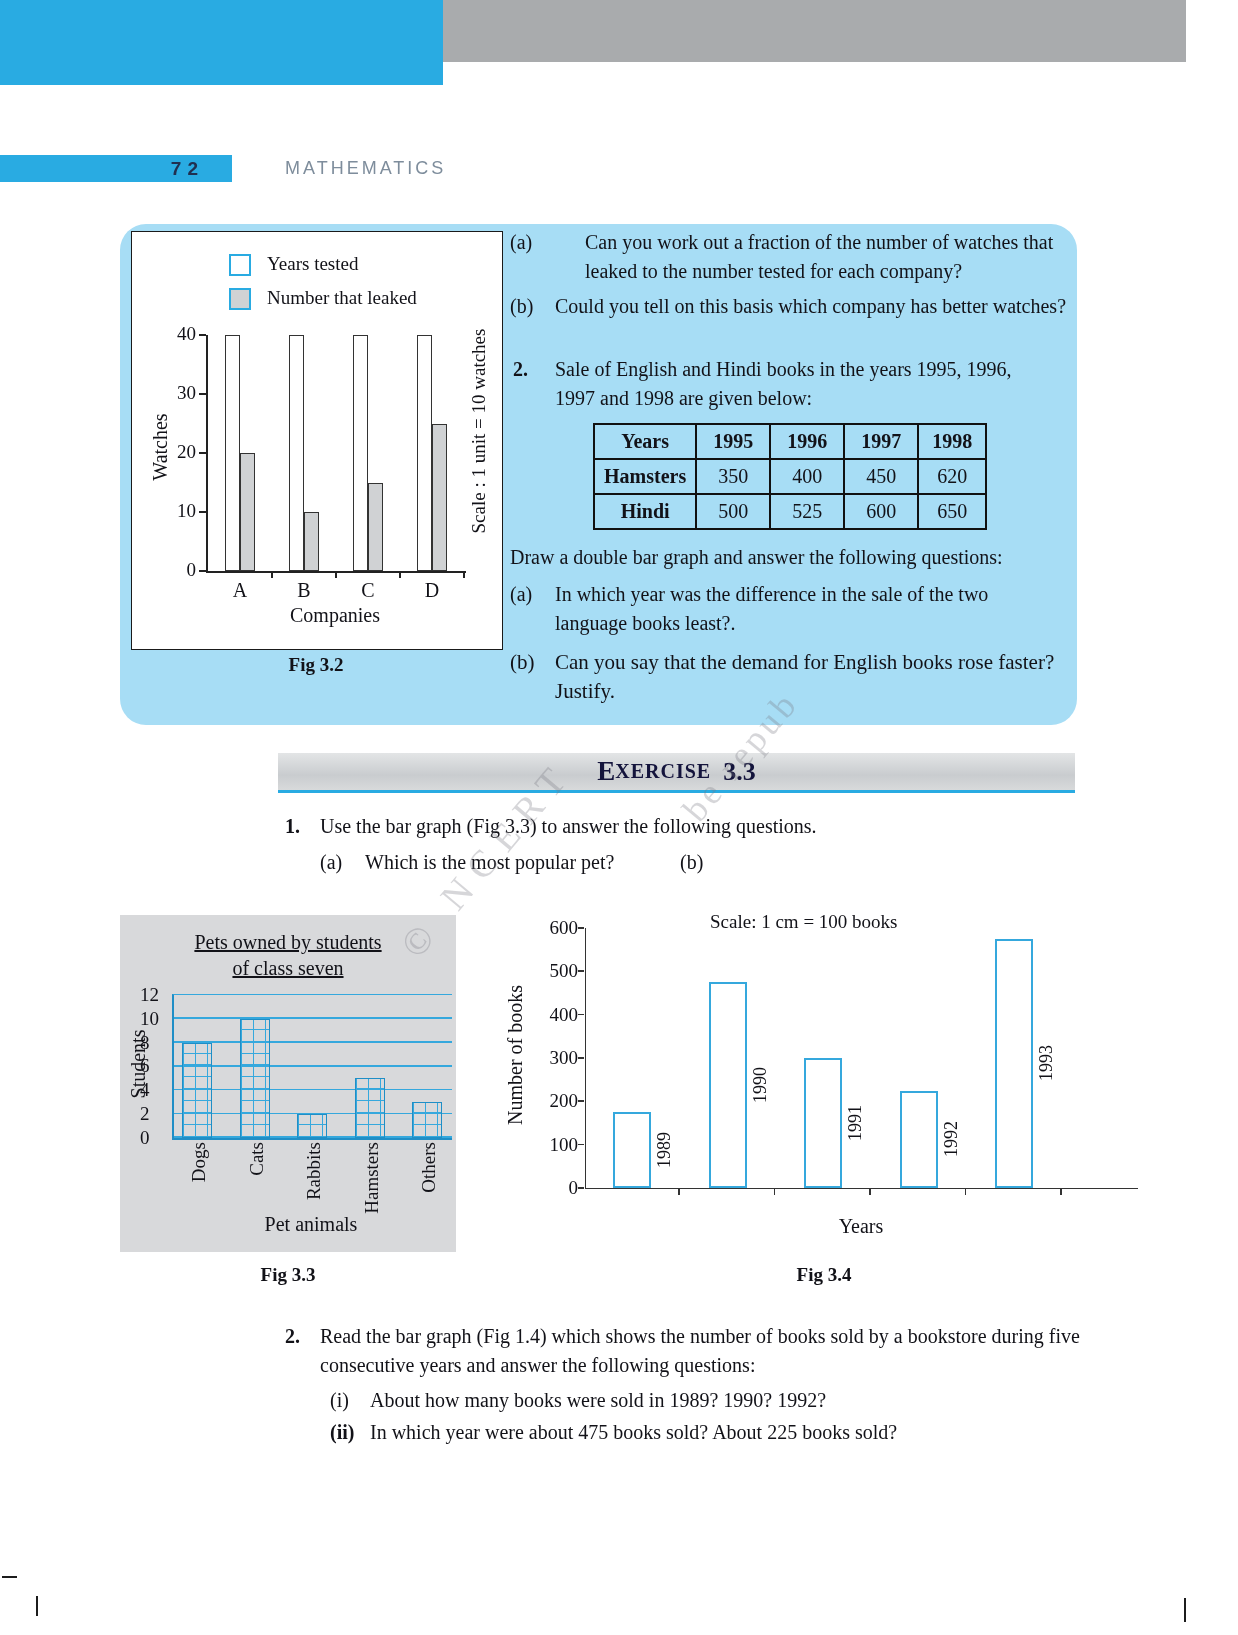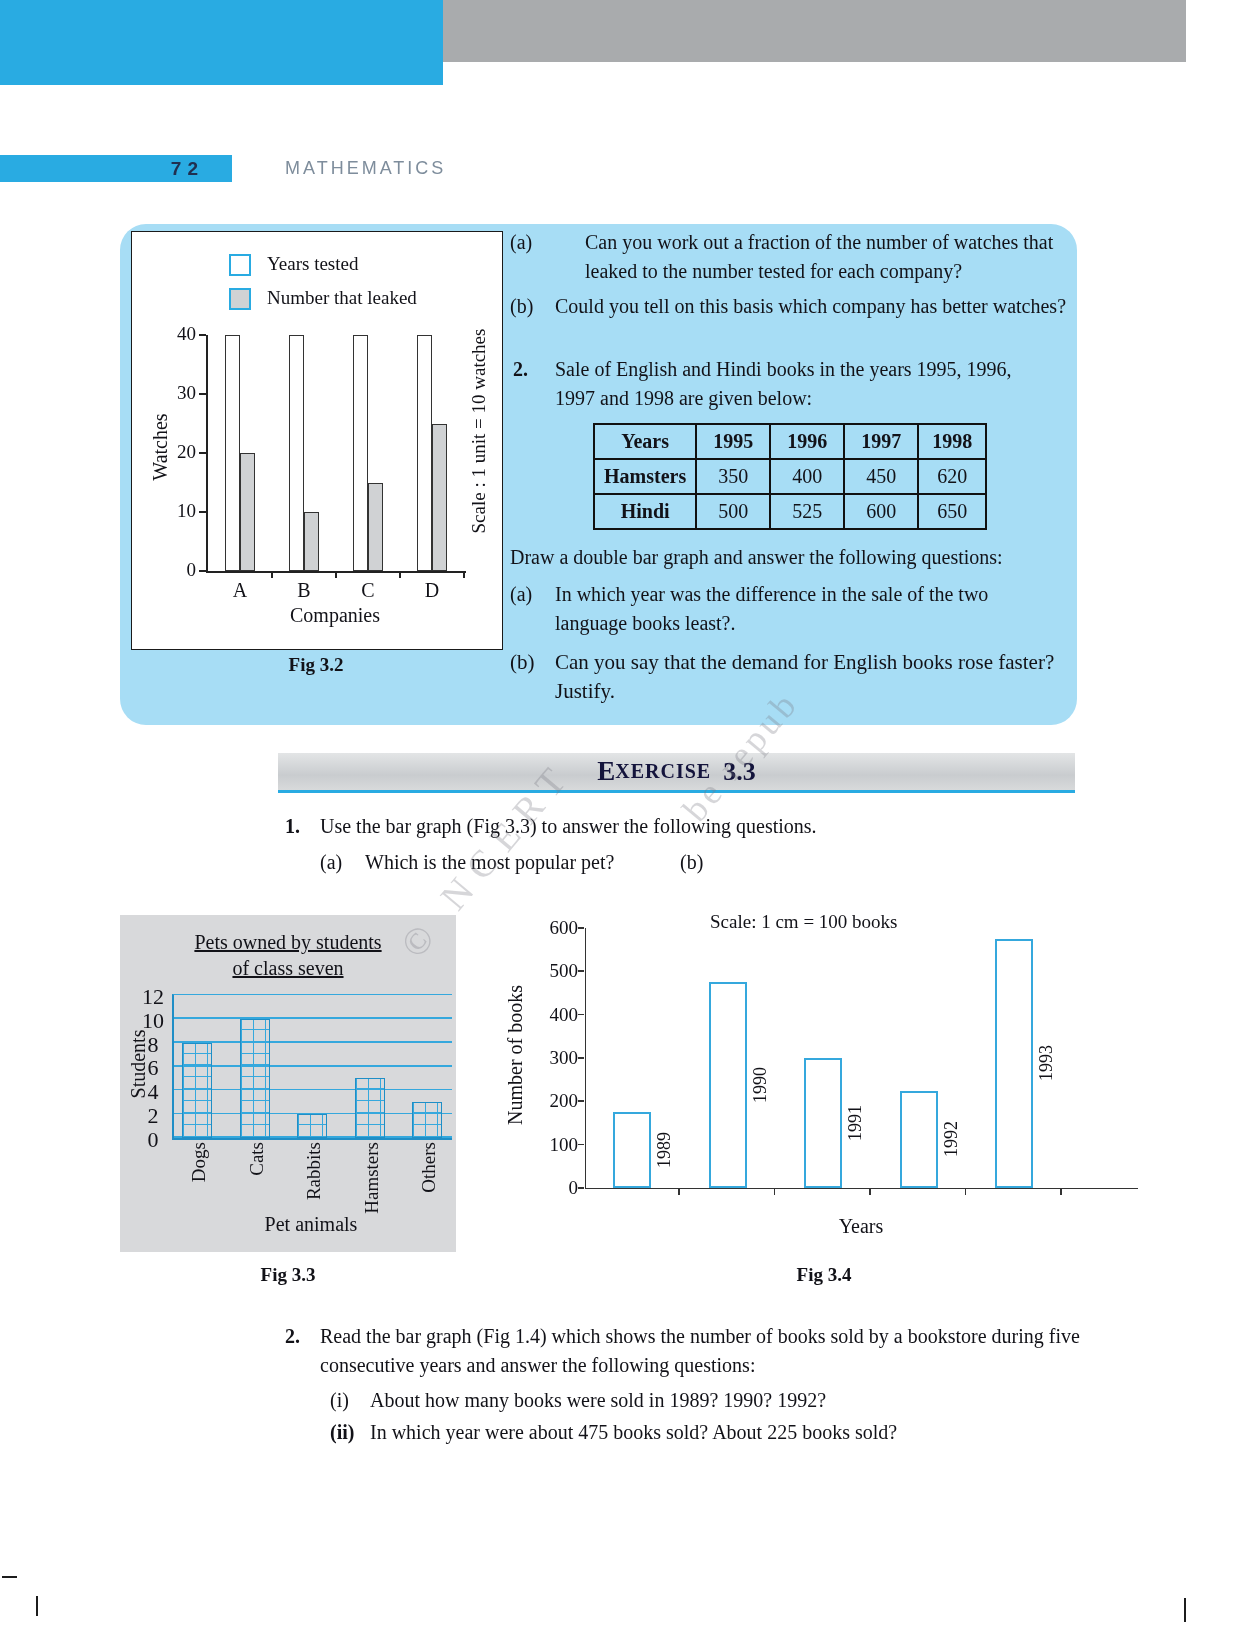--- a/index.html
+++ b/index.html
@@ -64,21 +64,21 @@
 
   
   .f33-panel{position:absolute;left:120px;top:915px;width:336px;height:337px;background:#d8d9db;}
   .f33-title{position:absolute;left:0;top:14px;width:100%;text-align:center;font-size:20px;line-height:26px;text-decoration:underline;}
   .f33-plot{position:absolute;left:52px;top:79px;width:278px;height:143px;
       border-left:2px solid #1f8ec6;border-bottom:2px solid #1f8ec6;border-top:1.5px solid #35a8dd;
       background:repeating-linear-gradient(to top,#35a8dd 0,#35a8dd 1.5px,transparent 1.5px,transparent 23.83px);}
   .f33-bar{position:absolute;bottom:0;width:30px;box-sizing:border-box;border:1.5px solid #1f8ec6;
       background-image:repeating-linear-gradient(to top,#35a8dd 0,#35a8dd 1px,transparent 1px,transparent 11.92px),
                        repeating-linear-gradient(to right,#35a8dd 0,#35a8dd 1px,transparent 1px,transparent 11.92px);}
-  .f33-ytick{position:absolute;width:26px;text-align:center;font-size:22px;}
+  .f33-ytick{position:absolute;width:26px;text-align:left;font-size:19px;}
   .f33-xlab{position:absolute;width:86px;height:18px;font-size:19px;text-align:right;transform:rotate(-90deg);}
 
   
   .f34-wrap{position:absolute;left:470px;top:905px;width:700px;height:340px;}
   .f34-plot{position:absolute;left:115px;top:23px;width:552px;height:260px;
       border-left:1.5px solid #333;border-bottom:1.5px solid #333;}
   .f34-bar{position:absolute;bottom:0;width:38px;box-sizing:border-box;border:2px solid #35a8dd;background:#fff;}
   .f34-ytick{position:absolute;width:40px;text-align:right;font-size:19px;}
   .f34-ymark{position:absolute;width:6px;height:1.5px;background:#333;}
   .f34-year{position:absolute;width:60px;height:18px;font-size:18px;text-align:center;transform:rotate(-90deg);}

